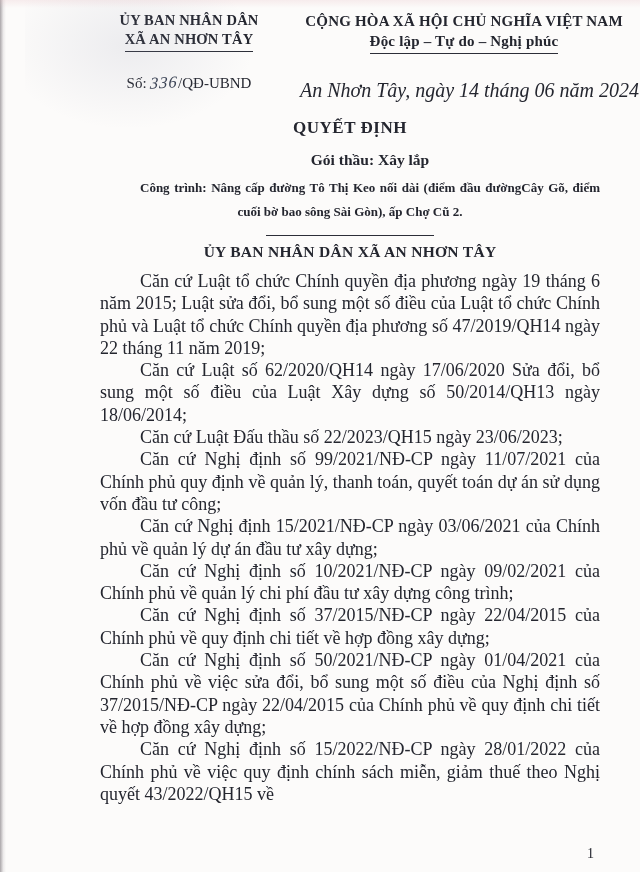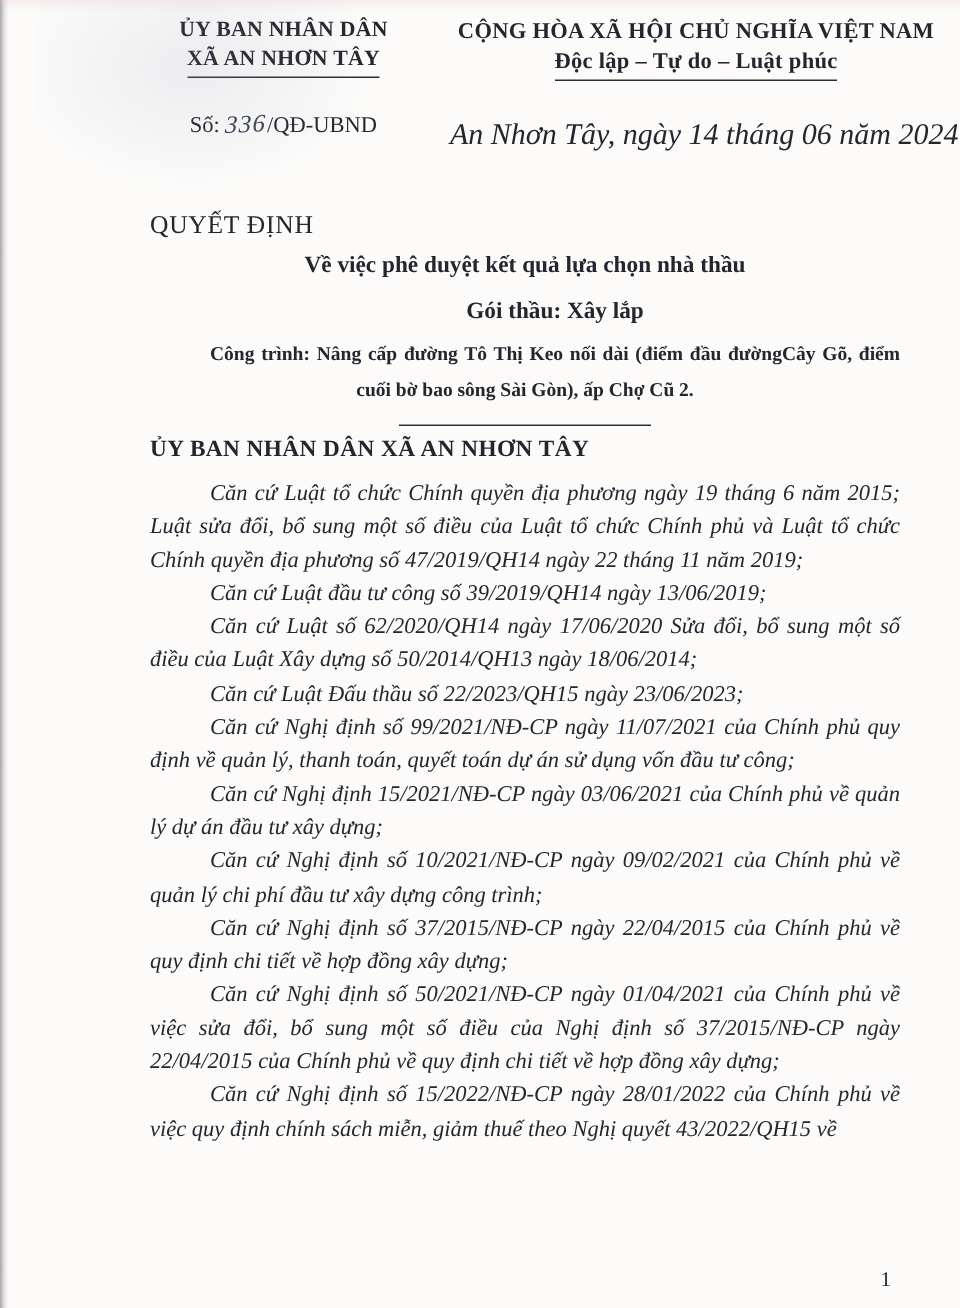--- a/index.html
+++ b/index.html
@@ -54,53 +54,52 @@
     color:#3c4456;
     transform:rotate(-3deg) skewX(-6deg);
   }
   .dateline {
     margin-top:25px; font-style:italic; font-size:20px; white-space:nowrap;
   }
 
   .content { padding:0 40px 0 100px; }
 
   .decision-title {
-    margin-top:38px; 
-    font-weight:normal; font-size:17px; letter-spacing:.5px;
+    margin-top:16px; text-align:center;
+    font-weight:bold; font-size:17px; letter-spacing:.5px;
   }
   .decision-subject {
     margin-top:8px; text-align:center;
     font-weight:bold; font-size:15.5px;
   }
   .pkg-line {
     margin-top:13px; font-weight:bold; font-size:15.5px;
     text-indent:40px; text-align:center;
   }
   .project-line {
     margin-top:7px; font-weight:bold; font-size:13px;
     line-height:24px;
     text-indent:40px;
     text-align:justify;
     text-align-last:center;
   }
 
-  .authority { text-align:left; }
+  .authority { text-align:center; }
   .authority-rule {
     width:168px; height:0;
     border-top:1.6px solid #2c2e38;
     margin:11px auto 7px auto;
   }
   .authority-heading {
     font-weight:bold; font-size:15.5px; letter-spacing:.3px;
   }
 
   .legal-basis {
     margin-top:9px;
-    font-style:italic;
-    font-size:15px;
+    font-size:18px;
     line-height:22.3px;
     text-align:justify;
   }
   .legal-basis p { margin:0; text-indent:40px; }
 
   .page-number {
     position:absolute; right:46px; bottom:10px;
     font-size:14px; font-style:normal;
   }
 </style>
@@ -113,39 +112,37 @@
   <div class="scan-tint"></div>
 
   <div class="header">
     <div class="hdr-col hdr-left">
       <div class="hdr-bold">ỦY BAN NHÂN DÂN</div>
       <div class="hdr-bold"><span class="u-line">XÃ AN NHƠN TÂY</span></div>
       <div class="doc-number"><span>Số: </span><span class="handwritten">336</span><span>/QĐ-UBND</span></div>
     </div>
     <div class="hdr-col hdr-right">
       <div class="hdr-bold">CỘNG HÒA XÃ HỘI CHỦ NGHĨA VIỆT NAM</div>
-      <div class="hdr-bold"><span class="u-line">Độc lập – Tự do – Luật phúc</span></div>
+      <div class="hdr-bold"><span class="u-line">Độc lập – Tự do – Nghị phúc</span></div>
       <div class="dateline">An Nhơn Tây, ngày 14 tháng 06 năm 2024</div>
     </div>
   </div>
 
   <div class="content">
     <div class="decision-title">QUYẾT ĐỊNH</div>
-    <div class="decision-subject">Về việc phê duyệt kết quả lựa chọn nhà thầu</div>
     <div class="pkg-line">Gói thầu: Xây lắp</div>
     <div class="project-line">Công trình: Nâng cấp đường Tô Thị Keo nối dài (điểm đầu đườngCây Gõ, điểm cuối bờ bao sông Sài Gòn), ấp Chợ Cũ 2.</div>
 
     <div class="authority">
       <div class="authority-rule"></div>
       <div class="authority-heading">ỦY BAN NHÂN DÂN XÃ AN NHƠN TÂY</div>
     </div>
 
     <div class="legal-basis">
       <p>Căn cứ Luật tổ chức Chính quyền địa phương ngày 19 tháng 6 năm 2015; Luật sửa đổi, bổ sung một số điều của Luật tổ chức Chính phủ và Luật tổ chức Chính quyền địa phương số 47/2019/QH14 ngày 22 tháng 11 năm 2019;</p>
-      <p>Căn cứ Luật đầu tư công số 39/2019/QH14 ngày 13/06/2019;</p>
       <p>Căn cứ Luật số 62/2020/QH14 ngày 17/06/2020 Sửa đổi, bổ sung một số điều của Luật Xây dựng số 50/2014/QH13 ngày 18/06/2014;</p>
       <p>Căn cứ Luật Đấu thầu số 22/2023/QH15 ngày 23/06/2023;</p>
       <p>Căn cứ Nghị định số 99/2021/NĐ-CP ngày 11/07/2021 của Chính phủ quy định về quản lý, thanh toán, quyết toán dự án sử dụng vốn đầu tư công;</p>
       <p>Căn cứ Nghị định 15/2021/NĐ-CP ngày 03/06/2021 của Chính phủ về quản lý dự án đầu tư xây dựng;</p>
       <p>Căn cứ Nghị định số 10/2021/NĐ-CP ngày 09/02/2021 của Chính phủ về quản lý chi phí đầu tư xây dựng công trình;</p>
       <p>Căn cứ Nghị định số 37/2015/NĐ-CP ngày 22/04/2015 của Chính phủ về quy định chi tiết về hợp đồng xây dựng;</p>
       <p>Căn cứ Nghị định số 50/2021/NĐ-CP ngày 01/04/2021 của Chính phủ về việc sửa đổi, bổ sung một số điều của Nghị định số 37/2015/NĐ-CP ngày 22/04/2015 của Chính phủ về quy định chi tiết về hợp đồng xây dựng;</p>
       <p>Căn cứ Nghị định số 15/2022/NĐ-CP ngày 28/01/2022 của Chính phủ về việc quy định chính sách miễn, giảm thuế theo Nghị quyết 43/2022/QH15 về</p>
     </div>
   </div>

